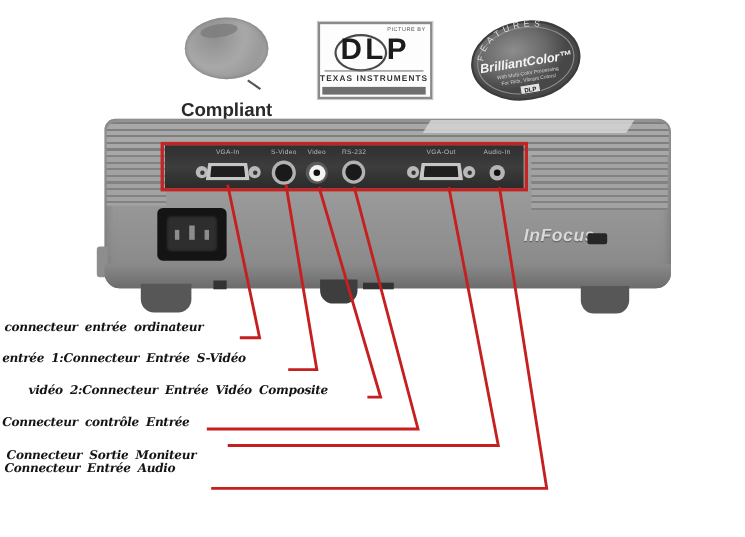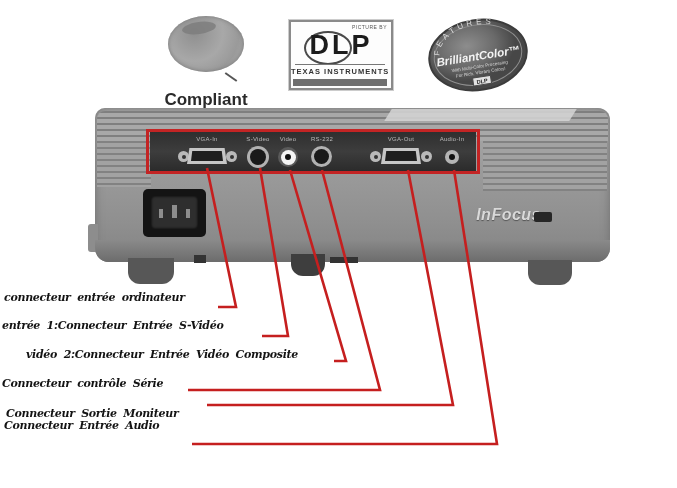--- a/index.html
+++ b/index.html
@@ -202,17 +202,17 @@
     <polyline points="262,336 288,336 260,168"></polyline>
     <polyline points="334,361 346,361 290,170"></polyline>
     <polyline points="188,390 380,390 322,170"></polyline>
     <polyline points="207,405 453,405 408,170"></polyline>
     <polyline points="192,444 497,444 454,170"></polyline>
   </svg>
 
   <div class="callout co-1">connecteur entrée ordinateur</div>
   <div class="callout co-2">entrée 1:Connecteur Entrée S-Vidéo</div>
   <div class="callout co-3">vidéo 2:Connecteur Entrée Vidéo Composite</div>
-  <div class="callout co-4">Connecteur contrôle Série</div>
+  <div class="callout co-4">Connecteur contrôle Entrée</div>
   <div class="callout co-5">Connecteur Sortie Moniteur</div>
   <div class="callout co-6">Connecteur Entrée Audio</div>
 
 </div>
 
 </body></html>

